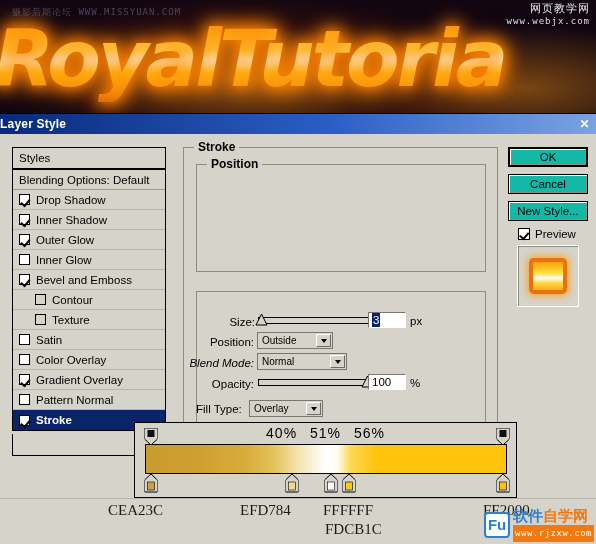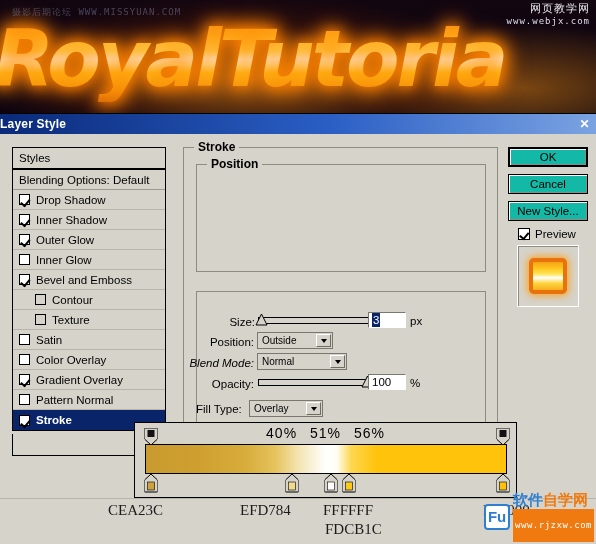--- a/index.html
+++ b/index.html
@@ -361,21 +361,21 @@
     display: flex; align-items: center; justify-content: center;
     background: #fff;
     margin-right: 3px;
   }
   #rjzxw-wm .txt { line-height: 1.05; }
   #rjzxw-wm .cn1 { font-size: 15px; font-weight: bold; color: #2f7fd0; }
   #rjzxw-wm .cn2 { font-size: 15px; font-weight: bold; color: #f07a10; }
   #rjzxw-wm .url {
     font-size: 9px; color: #fff; background: #f07a10;
     font-family: "DejaVu Sans Mono", monospace;
-    letter-spacing: 0.5px; padding: 12px 2px;
+    letter-spacing: 0.5px; padding: 4px 2px;
   }
 </style>
 </head>
 <body>
 
 <div id="banner">
   <div id="banner-title-glow">RoyalTutoria</div>
   <div id="banner-title">RoyalTutoria</div>
   <div id="banner-wm-left">摄影后期论坛  WWW.MISSYUAN.COM</div>
   <div id="banner-wm-right">

